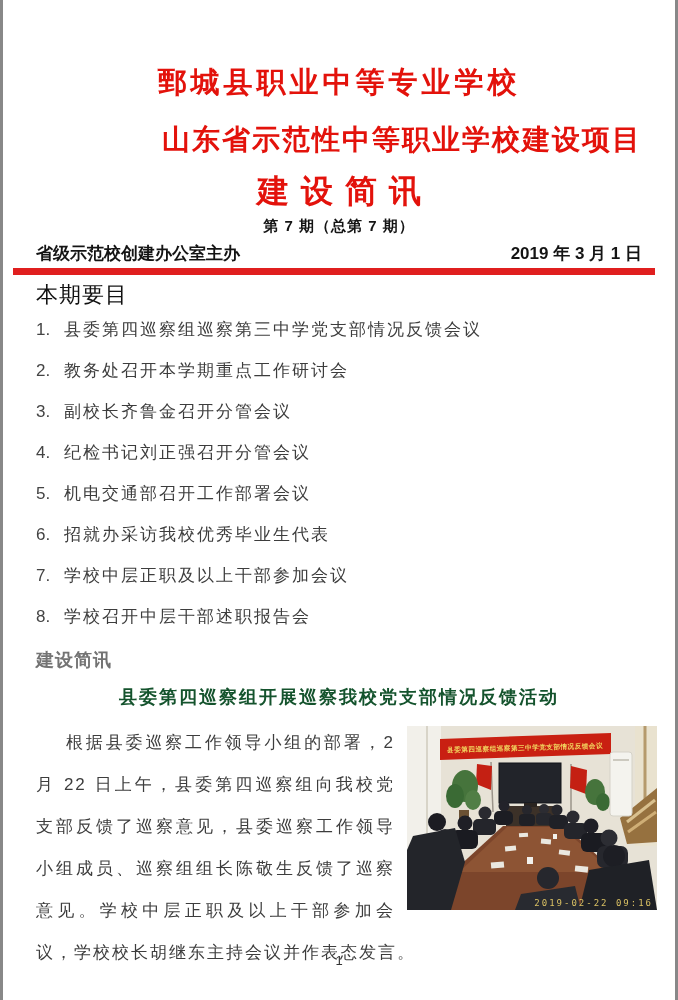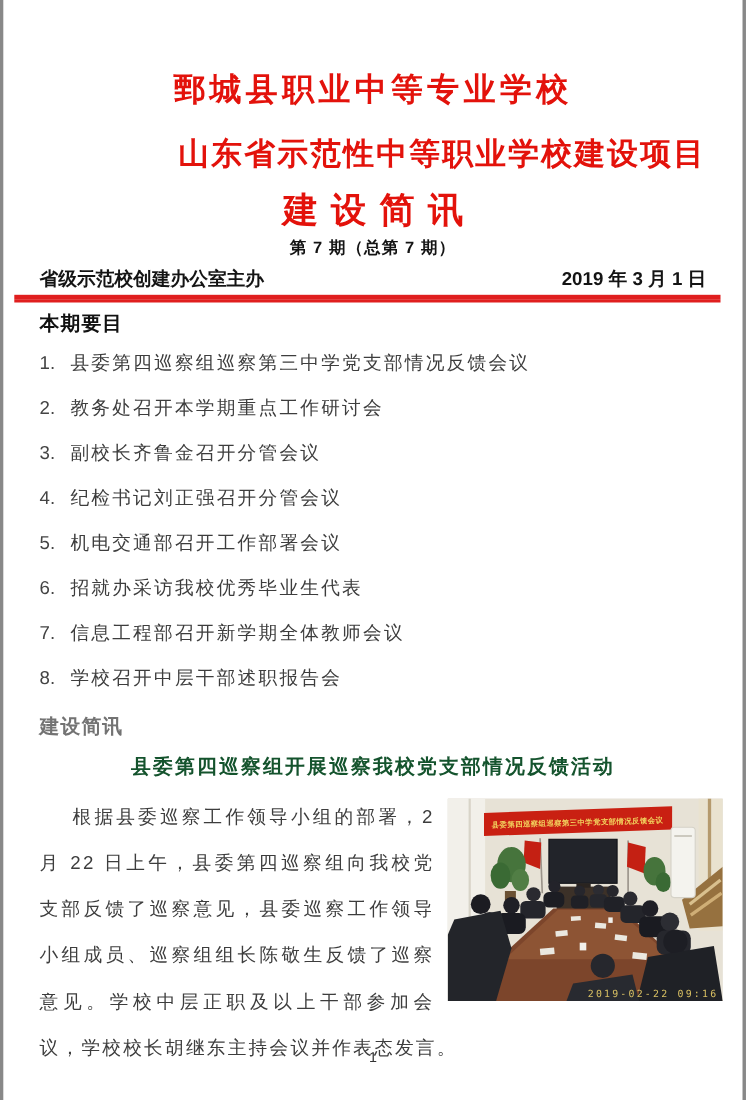--- a/index.html
+++ b/index.html
@@ -43,21 +43,21 @@
   .red-rule {
     margin-top: 3px;
     margin-left: -23px; margin-right: -13px;
     height: 2px;
     border-top: 4px solid #e01f1f;
     border-bottom: 3px solid #e01f1f;
   }
   
   .toc-heading {
     margin-top: 8px;
-    font-size: 18px; font-weight: bold; color: #111; line-height: 23px;
+    font-size: 22px; font-weight: normal; color: #111; line-height: 23px;
     letter-spacing: 1px;
   }
   .toc-list { margin-top: 15px; list-style: none; }
   .toc-item {
     display: flex; align-items: flex-start;
     font-size: 17px; color: #3d3d3d;
     line-height: 18px; margin-bottom: 23px;
     letter-spacing: 2px;
   }
   .toc-num { width: 28px; flex: 0 0 28px; letter-spacing: 0; color: #444; }
@@ -132,21 +132,21 @@
     <li class="toc-item">
       <span class="toc-num">5.</span>
       <span>机电交通部召开工作部署会议</span>
     </li>
     <li class="toc-item">
       <span class="toc-num">6.</span>
       <span>招就办采访我校优秀毕业生代表</span>
     </li>
     <li class="toc-item">
       <span class="toc-num">7.</span>
-      <span>信息工程部召开新学期全体教师会议</span>
+      <span>学校中层正职及以上干部参加会议</span>
     </li>
     <li class="toc-item">
       <span class="toc-num">8.</span>
       <span>学校召开中层干部述职报告会</span>
     </li>
   </ul>
 
   <div class="section-heading">建设简讯</div>
   <div class="article-title">县委第四巡察组开展巡察我校党支部情况反馈活动</div>
 

